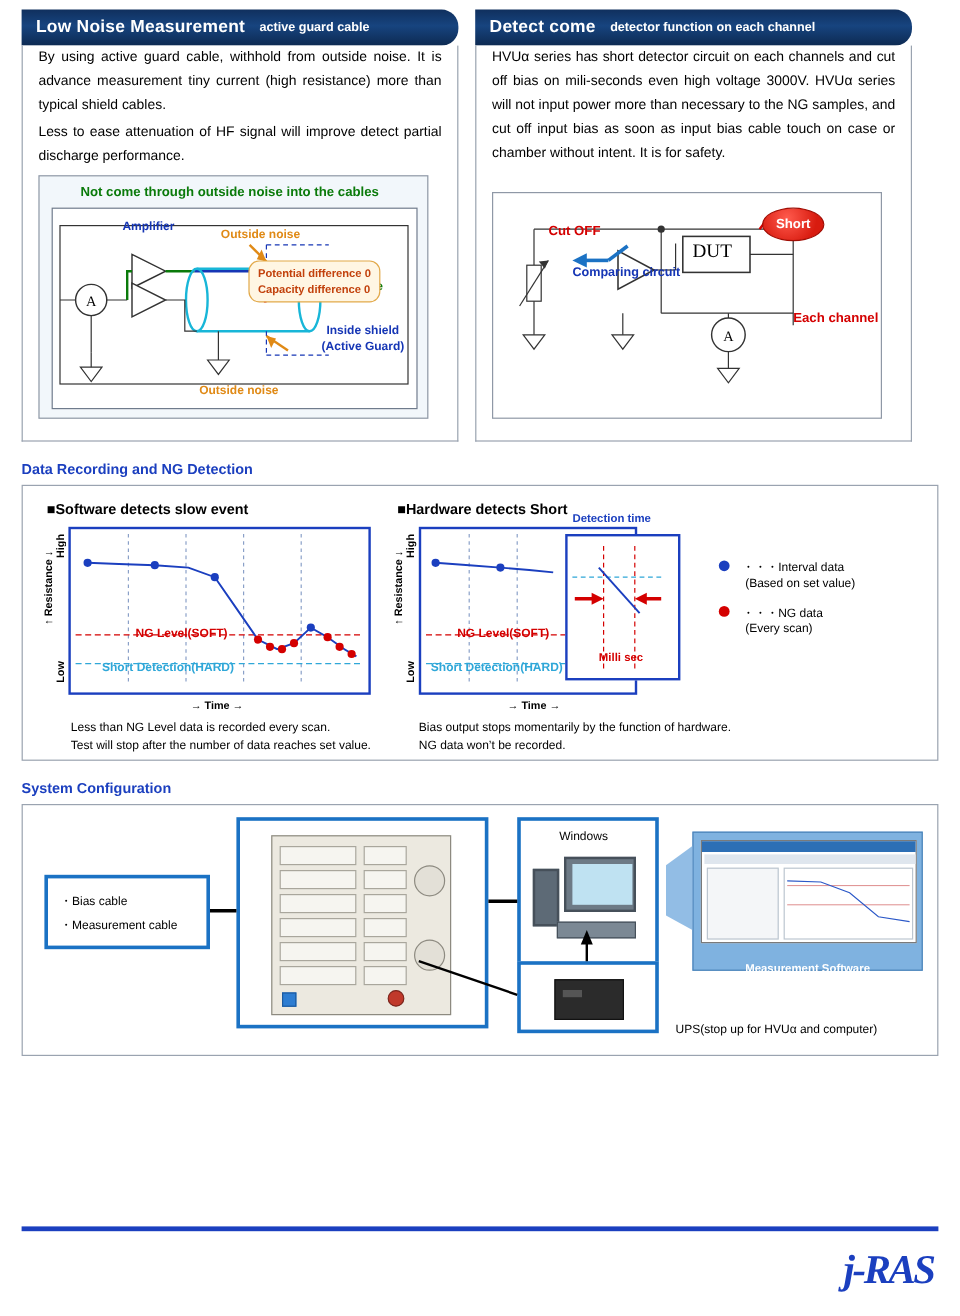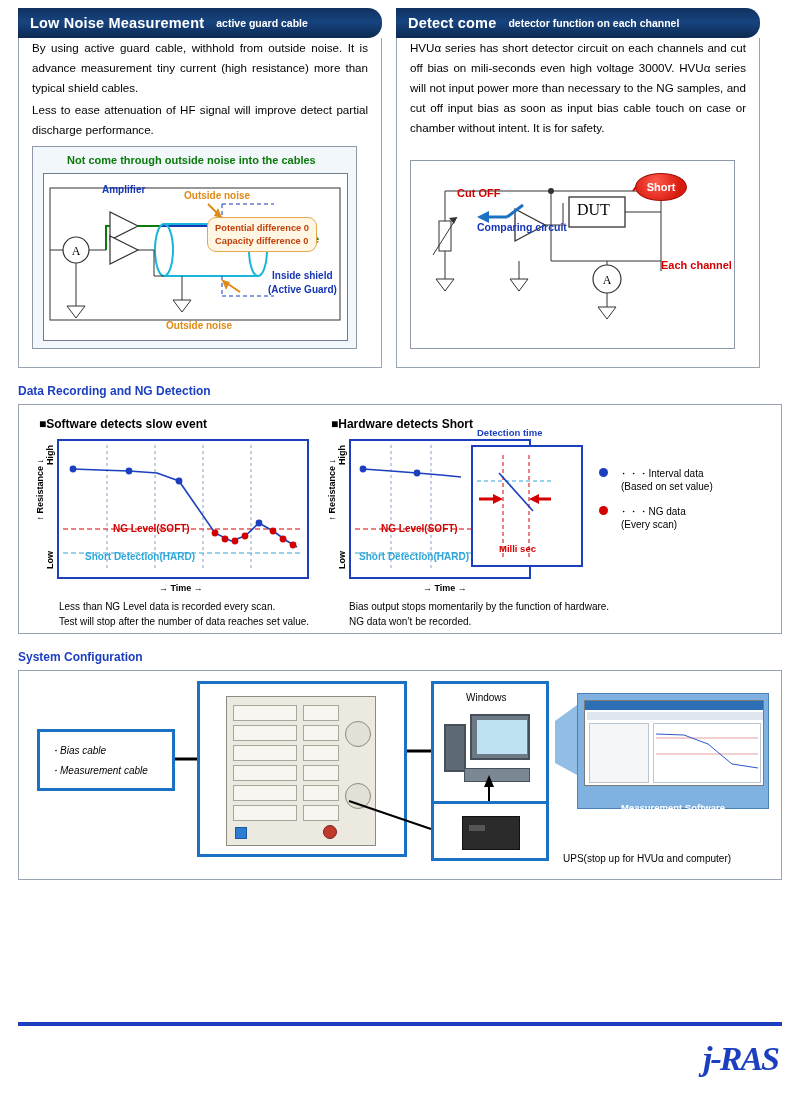--- a/index.html
+++ b/index.html
@@ -359,21 +359,21 @@
       </g>
     </svg>
   </div>
   <div class="axis-lab vlab" style="left:308px; top:54px;">↑ Resistance ↓</div>
   <div class="axis-lab vlab" style="left:318px; top:40px;">High</div>
   <div class="axis-lab vlab" style="left:318px; top:146px;">Low</div>
   <div class="axis-lab" style="left:404px; top:178px;">→ Time →</div>
   <div class="lbl red" style="position:absolute; left:362px; top:118px; font-size:10px;">NG Level(SOFT)</div>
   <div class="lbl" style="position:absolute; left:340px; top:146px; font-size:10px; color:#2fa7d8;">Short Detection(HARD)</div>
 
-  <div style="position:absolute; left:452px; top:40px; width:112px; height:122px; border:2px solid #1b3fbf; background:#fff;">
+  <div style="position:absolute; left:452px; top:40px; width:96px; height:122px; border:2px solid #1b3fbf; background:#fff;">
     <svg width="84" height="118" viewBox="0 0 84 118">
       <line x1="4" y1="34" x2="80" y2="34" stroke="#2fa7d8" stroke-width="1" stroke-dasharray="4,3"></line>
       <line x1="30" y1="8" x2="30" y2="110" stroke="#d40000" stroke-width="1" stroke-dasharray="4,3"></line>
       <line x1="56" y1="8" x2="56" y2="110" stroke="#d40000" stroke-width="1" stroke-dasharray="4,3"></line>
       <line x1="26" y1="26" x2="60" y2="64" stroke="#1b3fbf" stroke-width="1.6"></line>
       <polyline points="6,52 26,52" stroke="#d40000" stroke-width="3" fill="none"></polyline>
       <polygon points="30,52 20,47 20,57" fill="#d40000"></polygon>
       <polyline points="78,52 60,52" stroke="#d40000" stroke-width="3" fill="none"></polyline>
       <polygon points="56,52 66,47 66,57" fill="#d40000"></polygon>
     </svg>
@@ -392,21 +392,21 @@
   <div style="position:absolute; left:580px; top:96px;">
     <span class="legend-dot" style="background:#d40000;"></span>
     <span style="font-size:10px; margin-left:6px;">・・・NG data</span>
     <div style="font-size:10px; margin-left:22px;">(Every scan)</div>
   </div>
 </div>
 
 <div class="sec-head">System Configuration</div>
 <div class="sec-box" id="sys-section">
 
-  <div class="sysbox" style="left:18px; top:58px; width:138px; height:62px;font-style:italic;">
+  <div class="sysbox" style="left:18px; top:58px; width:138px; height:62px;">
     <div style="position:absolute; left:10px; top:12px; font-size:10px;">・Bias cable</div>
     <div style="position:absolute; left:10px; top:32px; font-size:10px;">・Measurement cable</div>
   </div>
 
   <div class="sysbox" style="left:178px; top:10px; width:210px; height:176px;">
     <div class="rack" style="left:26px; top:12px; width:150px; height:150px;">
       <div class="rack-slot" style="left:6px; top:8px; width:64px; height:16px;"></div>
       <div class="rack-slot" style="left:6px; top:28px; width:64px; height:16px;"></div>
       <div class="rack-slot" style="left:6px; top:48px; width:64px; height:16px;"></div>
       <div class="rack-slot" style="left:6px; top:68px; width:64px; height:16px;"></div>

